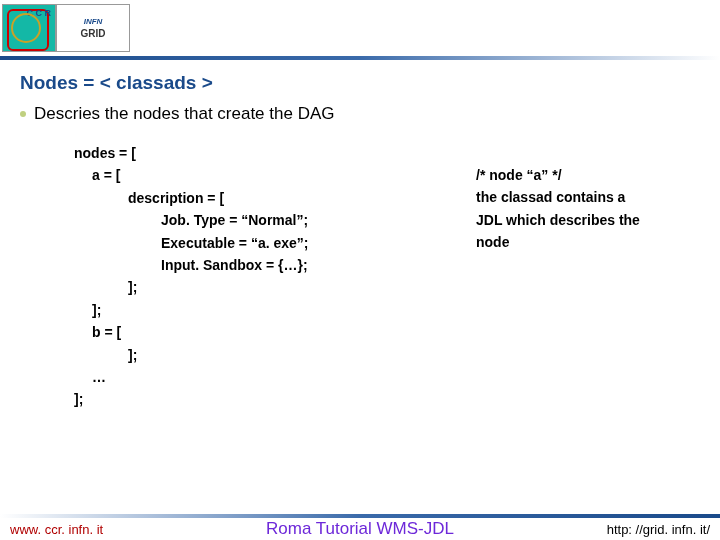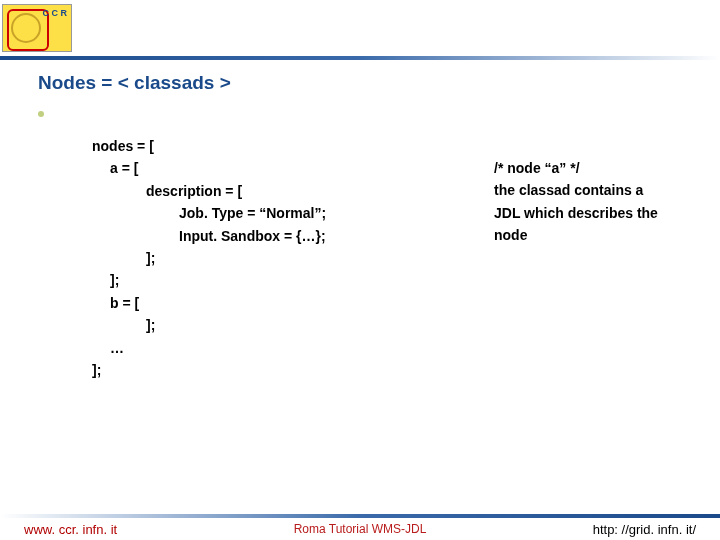--- a/index.html
+++ b/index.html
@@ -1,78 +1,84 @@
 <!DOCTYPE html>
 <html><head>
 <meta charset="utf-8">
 <style>
   * { margin: 0; padding: 0; box-sizing: border-box; }
   body { width: 720px; height: 540px; font-family: Arial, sans-serif; background: #fff; position: relative; overflow: hidden; }
   
   .header { height: 56px; position: relative; display: flex; align-items: center; }
-  .logo-left { width: 70px; height: 48px; margin-left: 2px; border: 1px solid #999; background: #fde047; position: relative; }
+  .logo-left { width: 54px; height: 48px; margin-left: 2px; border: 1px solid #999; background: #14b8a6; position: relative; }
   .logo-left::before { content: ""; position: absolute; left: 4px; top: 4px; width: 38px; height: 38px; border: 2px solid #c00; border-radius: 6px; }
   .logo-left::after { content: ""; position: absolute; left: 8px; top: 8px; width: 26px; height: 26px; border: 2px solid #c9a227; border-radius: 50%; }
   .logo-left .letters { position: absolute; right: 4px; top: 2px; font-size: 9px; font-weight: bold; color: #1a4a8a; line-height: 1.4; }
   
   .title-band { flex: 1; height: 48px; display: flex; align-items: center; justify-content: center; position: relative; }
   .title-band::after { content: ""; position: absolute; left: 0; top: 0; width: 14px; height: 100%; background: linear-gradient(90deg, #800000, #fff); }
   .title { font-size: 30px; font-weight: bold; color: #000; }
   
   .logo-right { width: 74px; height: 48px; margin-right: 2px; border: 1px solid #999; background: #fff; display: flex; flex-direction: column; align-items: center; justify-content: center; font-size: 8px; color: #1a4a8a; font-weight: bold; font-style: italic; }
   .logo-right .grid-text { font-size: 10px; font-style: normal; color: #333; margin-top: 2px; }
   
   .header-line { height: 4px; background: linear-gradient(90deg, #1a4a8a 0%, #3a6aaa 50%, #fff 100%); }
   
-  .content { padding: 12px 36px 0 38px; font-size: 15px; color: #000; }
+  .content { padding: 12px 36px 0 20px; font-size: 15px; color: #000; }
   .subtitle { font-size: 19px; font-weight: bold; color: #1a4a8a; margin-bottom: 10px; }
   .bullet-row { display: flex; align-items: flex-start; margin-bottom: 14px; }
   .bullet-dot { width: 6px; height: 6px; background: #c0d080; border-radius: 50%; margin-top: 7px; margin-right: 8px; flex-shrink: 0; }
   .bullet-text { font-size: 17px; }
   
   .code-area { margin-left: 36px; margin-top: 18px; position: relative; }
   .code-left { font-size: 14px; font-weight: bold; line-height: 1.6; }
   .code-left .l1 { margin-left: 18px; }
   .code-left .l2 { margin-left: 36px; }
   .code-left .l3 { margin-left: 72px; }
   .code-left .l4 { margin-left: 105px; }
   
   .annot { position: absolute; left: 420px; top: 22px; font-size: 14px; font-weight: bold; line-height: 1.6; width: 230px; }
   
   .footer { position: absolute; bottom: 0; left: 0; right: 0; height: 26px; }
   .footer-line { height: 4px; background: linear-gradient(90deg, #fff 0%, #3a6aaa 50%, #1a4a8a 100%); }
-  .footer-bar { height: 22px; display: flex; align-items: center; justify-content: space-between; padding: 0 24px; font-size: 13px; }
+  .footer-bar { height: 22px; display: flex; align-items: center; justify-content: space-between; padding: 0 10px; font-size: 13px; }
   .footer-left { color: #b00000; }
-  .footer-mid { color: #b91c1c; font-size: 12px; position: absolute; left: 50%; transform: translateX(-50%); }
+  .footer-mid { color: #6d28d9; font-size: 17px; position: absolute; left: 50%; transform: translateX(-50%); }
   .footer-right { color: #000000; }
 </style>
 </head>
 <body>
 
 <div class="header">
   <div class="logo-left">
     <div class="letters">C
 C
 R</div>
   </div>
+  <div class="logo-right">
+    <div>INFN</div>
+    <div class="grid-text">GRID</div>
+  </div>
 </div>
 <div class="header-line"></div>
 
 <div class="content">
   <div class="subtitle">Nodes = &lt; classads &gt;</div>
   <div class="bullet-row">
     <div class="bullet-dot"></div>
+    <div class="bullet-text">Descries the nodes that create the DAG</div>
   </div>
 
   <div class="code-area">
     <div class="code-left">
       <div class="l1">nodes = [</div>
       <div class="l2">a = [</div>
       <div class="l3">description = [</div>
       <div class="l4">Job. Type = “Normal”;</div>
+      <div class="l4">Executable = “a. exe”;</div>
       <div class="l4">Input. Sandbox = {…};</div>
       <div class="l3">];</div>
       <div class="l2">];</div>
       <div class="l2">b = [</div>
       <div class="l3">];</div>
       <div class="l2">…</div>
       <div class="l1">];</div>
     </div>
     <div class="annot">
       <div>/* node “a” */</div>

